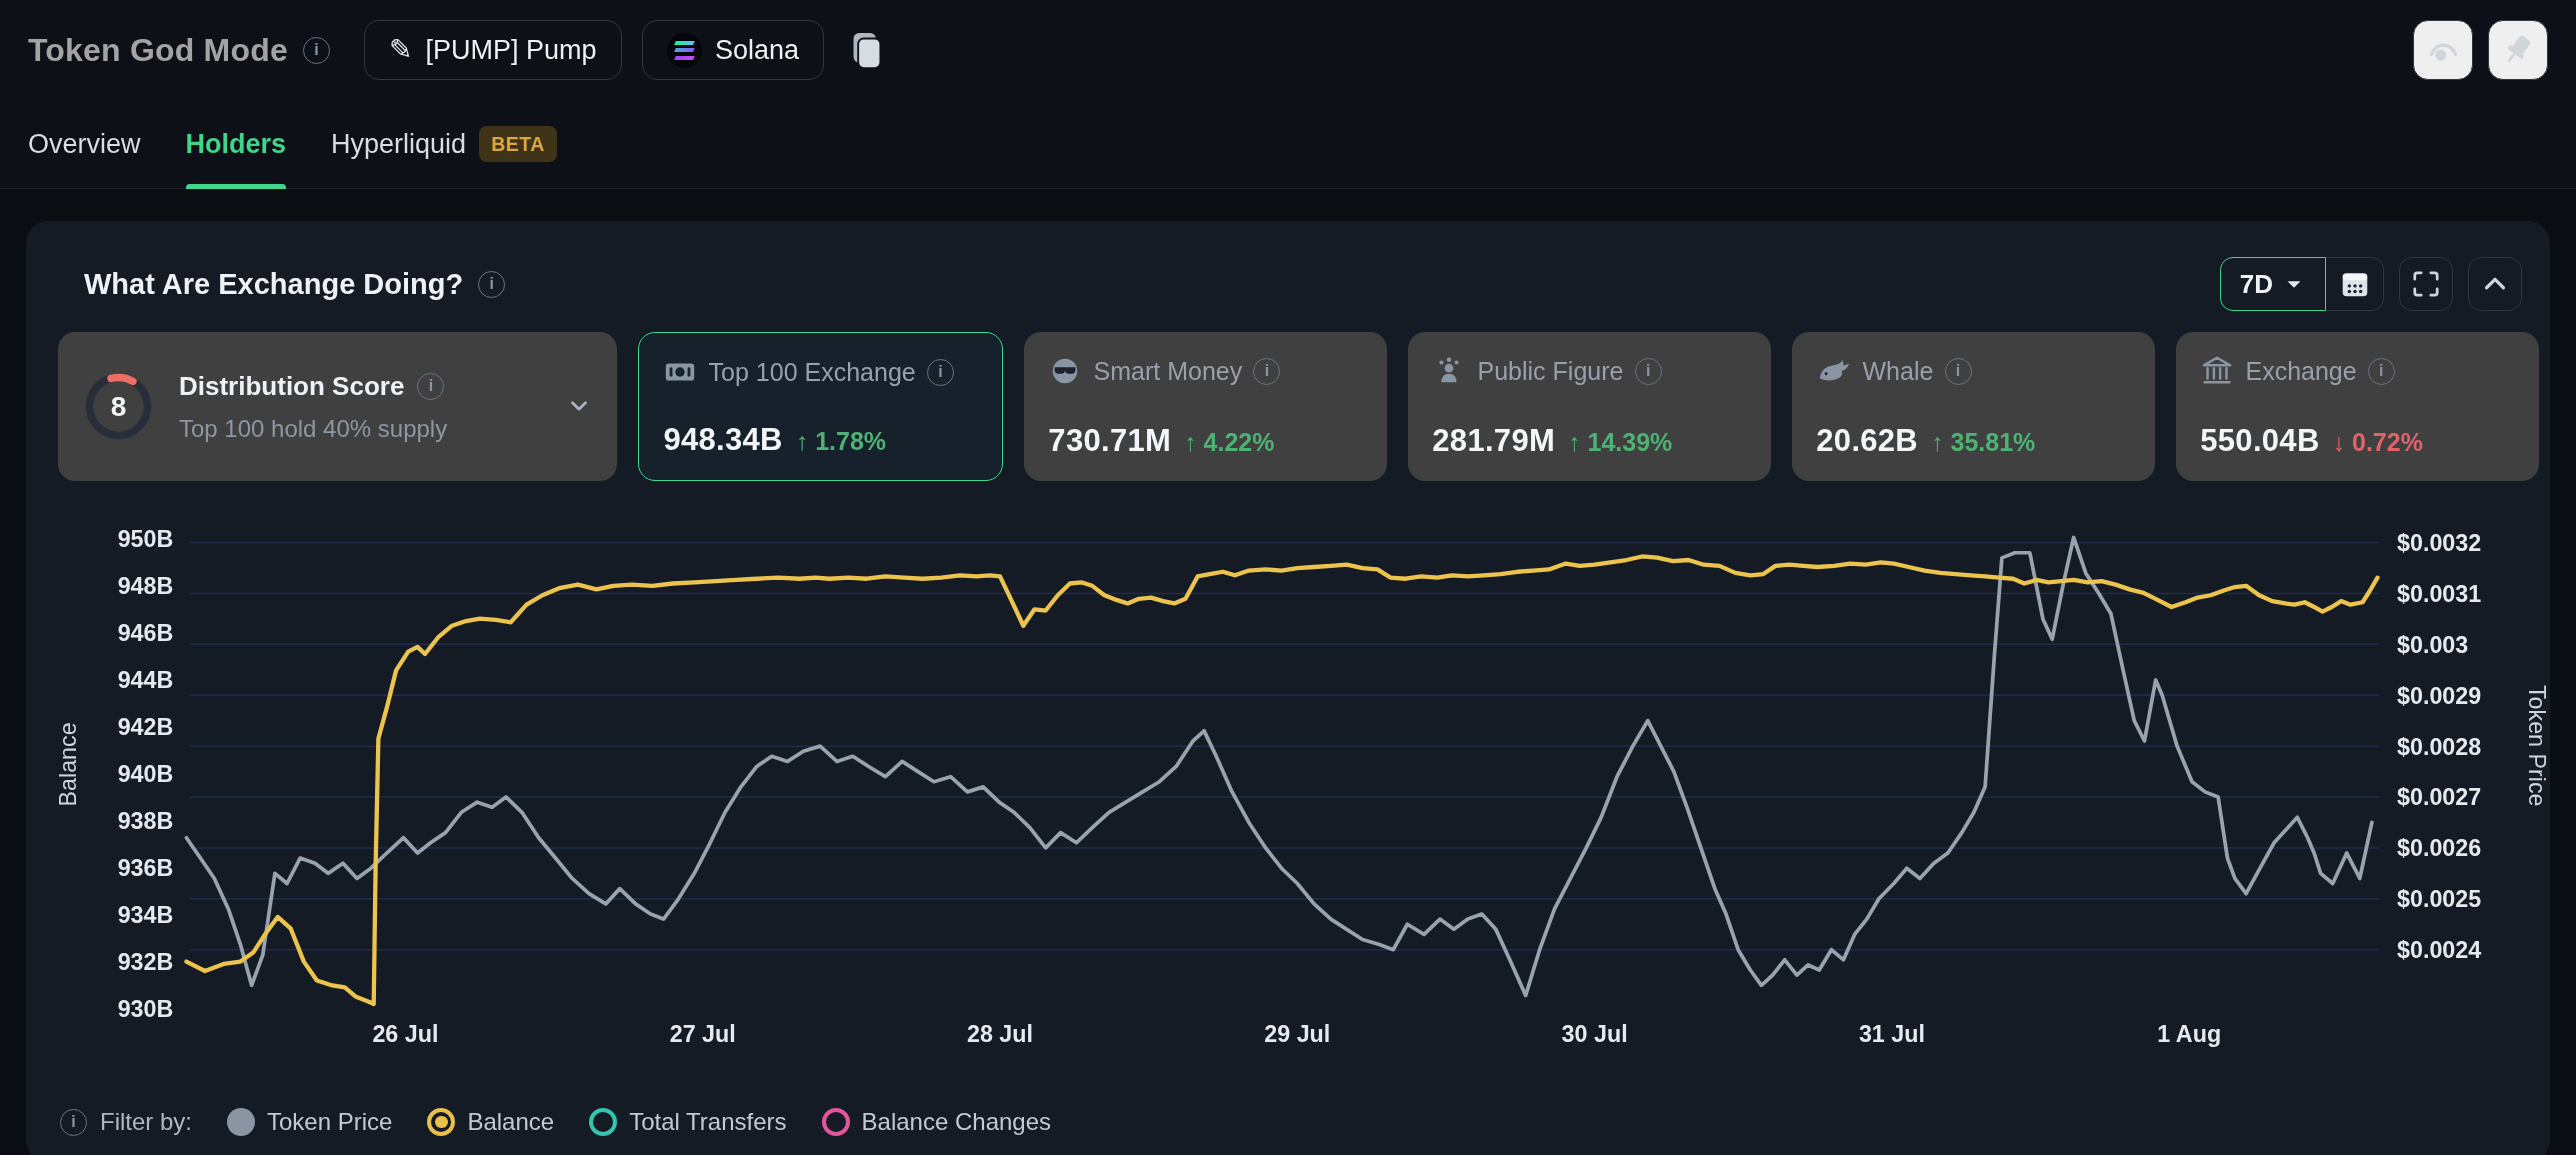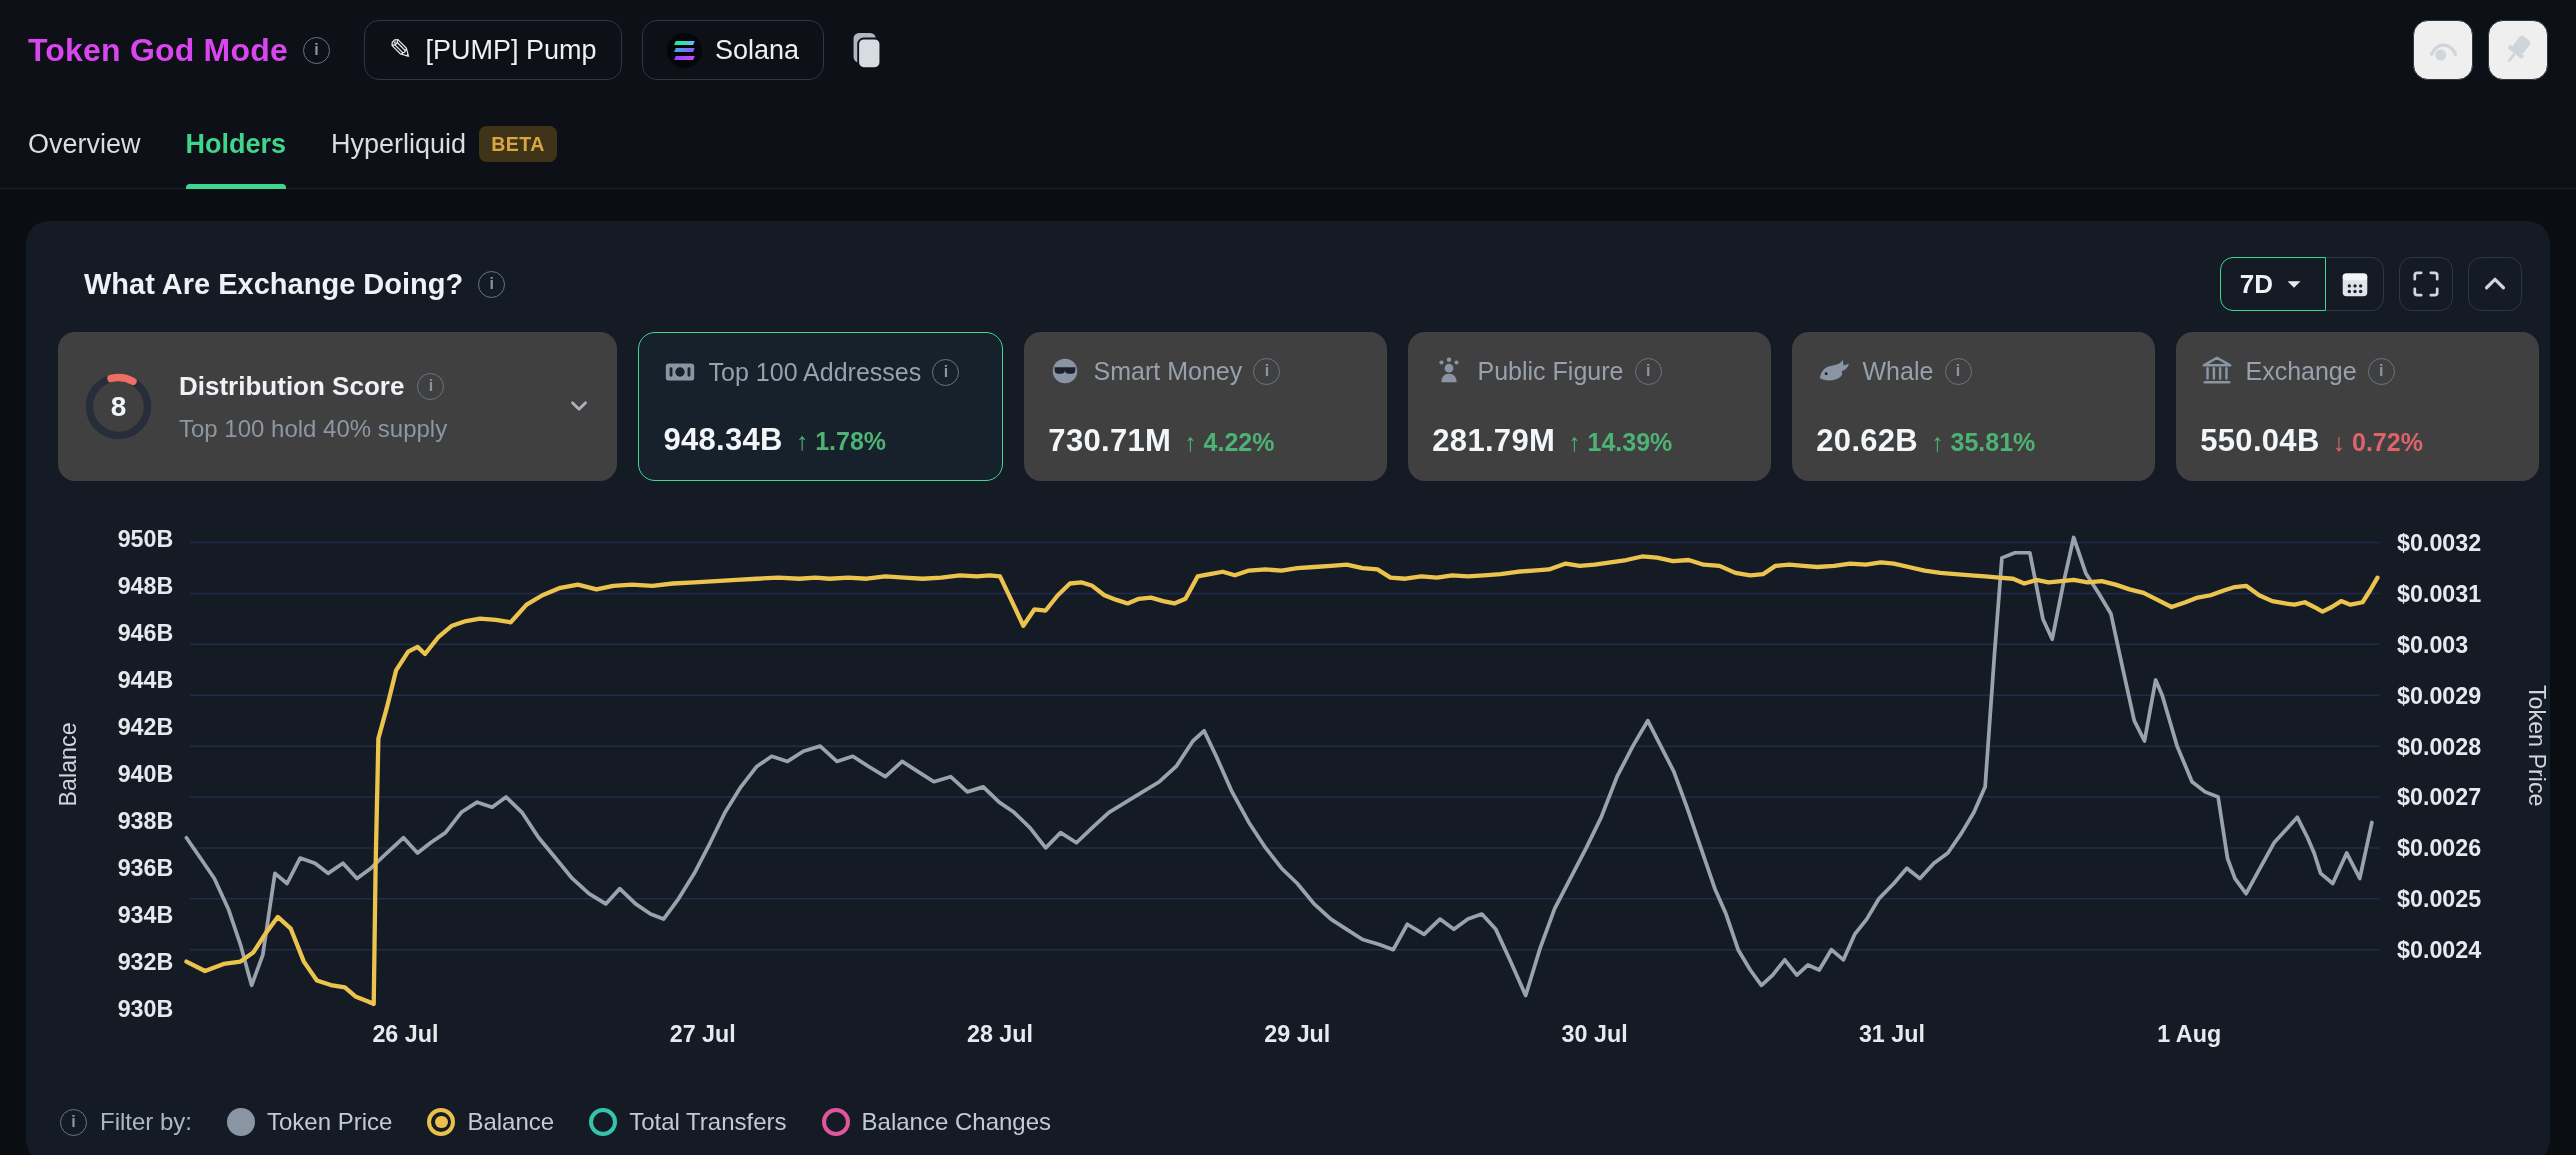--- a/index.html
+++ b/index.html
@@ -1,20 +1,20 @@
 <!DOCTYPE html>
 <html style="font-size:15px"><head>
 <meta charset="utf-8">
 <style>
   html,body{margin:0;padding:0;background:#0a0d12;width:2576px;height:1156px;overflow:hidden;
     font-family:"Liberation Sans","DejaVu Sans",sans-serif;-webkit-font-smoothing:antialiased;}
   
   .topzone{position:absolute;left:0;top:0;width:2576px;height:190px;background:#0d1016;}
   .topbar{position:absolute;left:0;top:0;width:2576px;height:100px;display:flex;align-items:center;padding:0 28px;box-sizing:border-box;}
-  .app-title{font-size:32px;font-weight:700;color:#d946ef;letter-spacing:0.2px;}
+  .app-title{font-size:32px;font-weight:700;color:#a3a3a3;letter-spacing:0.2px;}
   .info{display:inline-flex;align-items:center;justify-content:center;width:25px;height:25px;border:1.9px solid #6b7584;border-radius:50%;
     color:#8a95a3;font-size:16px;font-weight:700;line-height:1;flex:none;}
   .pill{display:inline-flex;align-items:center;gap:13px;height:60px;padding:0 24px;border:1.9px solid #2f3742;border-radius:15px;
     color:#eef1f4;font-size:27px;background:transparent;box-sizing:border-box;}
   .iconbtn{display:inline-flex;align-items:center;justify-content:center;width:60px;height:60px;border:1.9px solid #2f3742;border-radius:15px;box-sizing:border-box;}
   .sol-badge{width:35px;height:35px;border-radius:50%;background:#05060a;display:inline-flex;flex-direction:column;justify-content:center;gap:3.7px;align-items:center;}
   .sol-badge i{display:block;width:18.6px;height:3.7px;transform:skewX(-22deg);}
   .sol-badge i:nth-child(1){background:linear-gradient(90deg,#14f195,#5bc0f0);}
   .sol-badge i:nth-child(2){background:linear-gradient(90deg,#48a7e0,#8d5cf5);}
   .sol-badge i:nth-child(3){background:linear-gradient(90deg,#9945ff,#c44cf0);}
@@ -202,21 +202,21 @@
     </div>
 
     <div class="card metric selected">
       <div class="card-title-row">
         <svg width="34" height="34" viewBox="0 0 36 36">
           <rect x="3" y="9" width="30" height="18" rx="3" fill="#8a95a3"></rect>
           <circle cx="18" cy="18" r="5" fill="#17212c"></circle>
           <rect x="7" y="13" width="3" height="10" rx="1.5" fill="#17212c"></rect>
           <rect x="26" y="13" width="3" height="10" rx="1.5" fill="#17212c"></rect>
         </svg>
-        <span>Top 100 Addresses</span>
+        <span>Top 100 Exchange</span>
         <span class="info">i</span>
       </div>
       <div class="value-row">
         <span class="value">948.34B</span>
         <span class="chg">↑ 1.78%</span>
       </div>
     </div>
 
     <div class="card metric">
       <div class="card-title-row">

